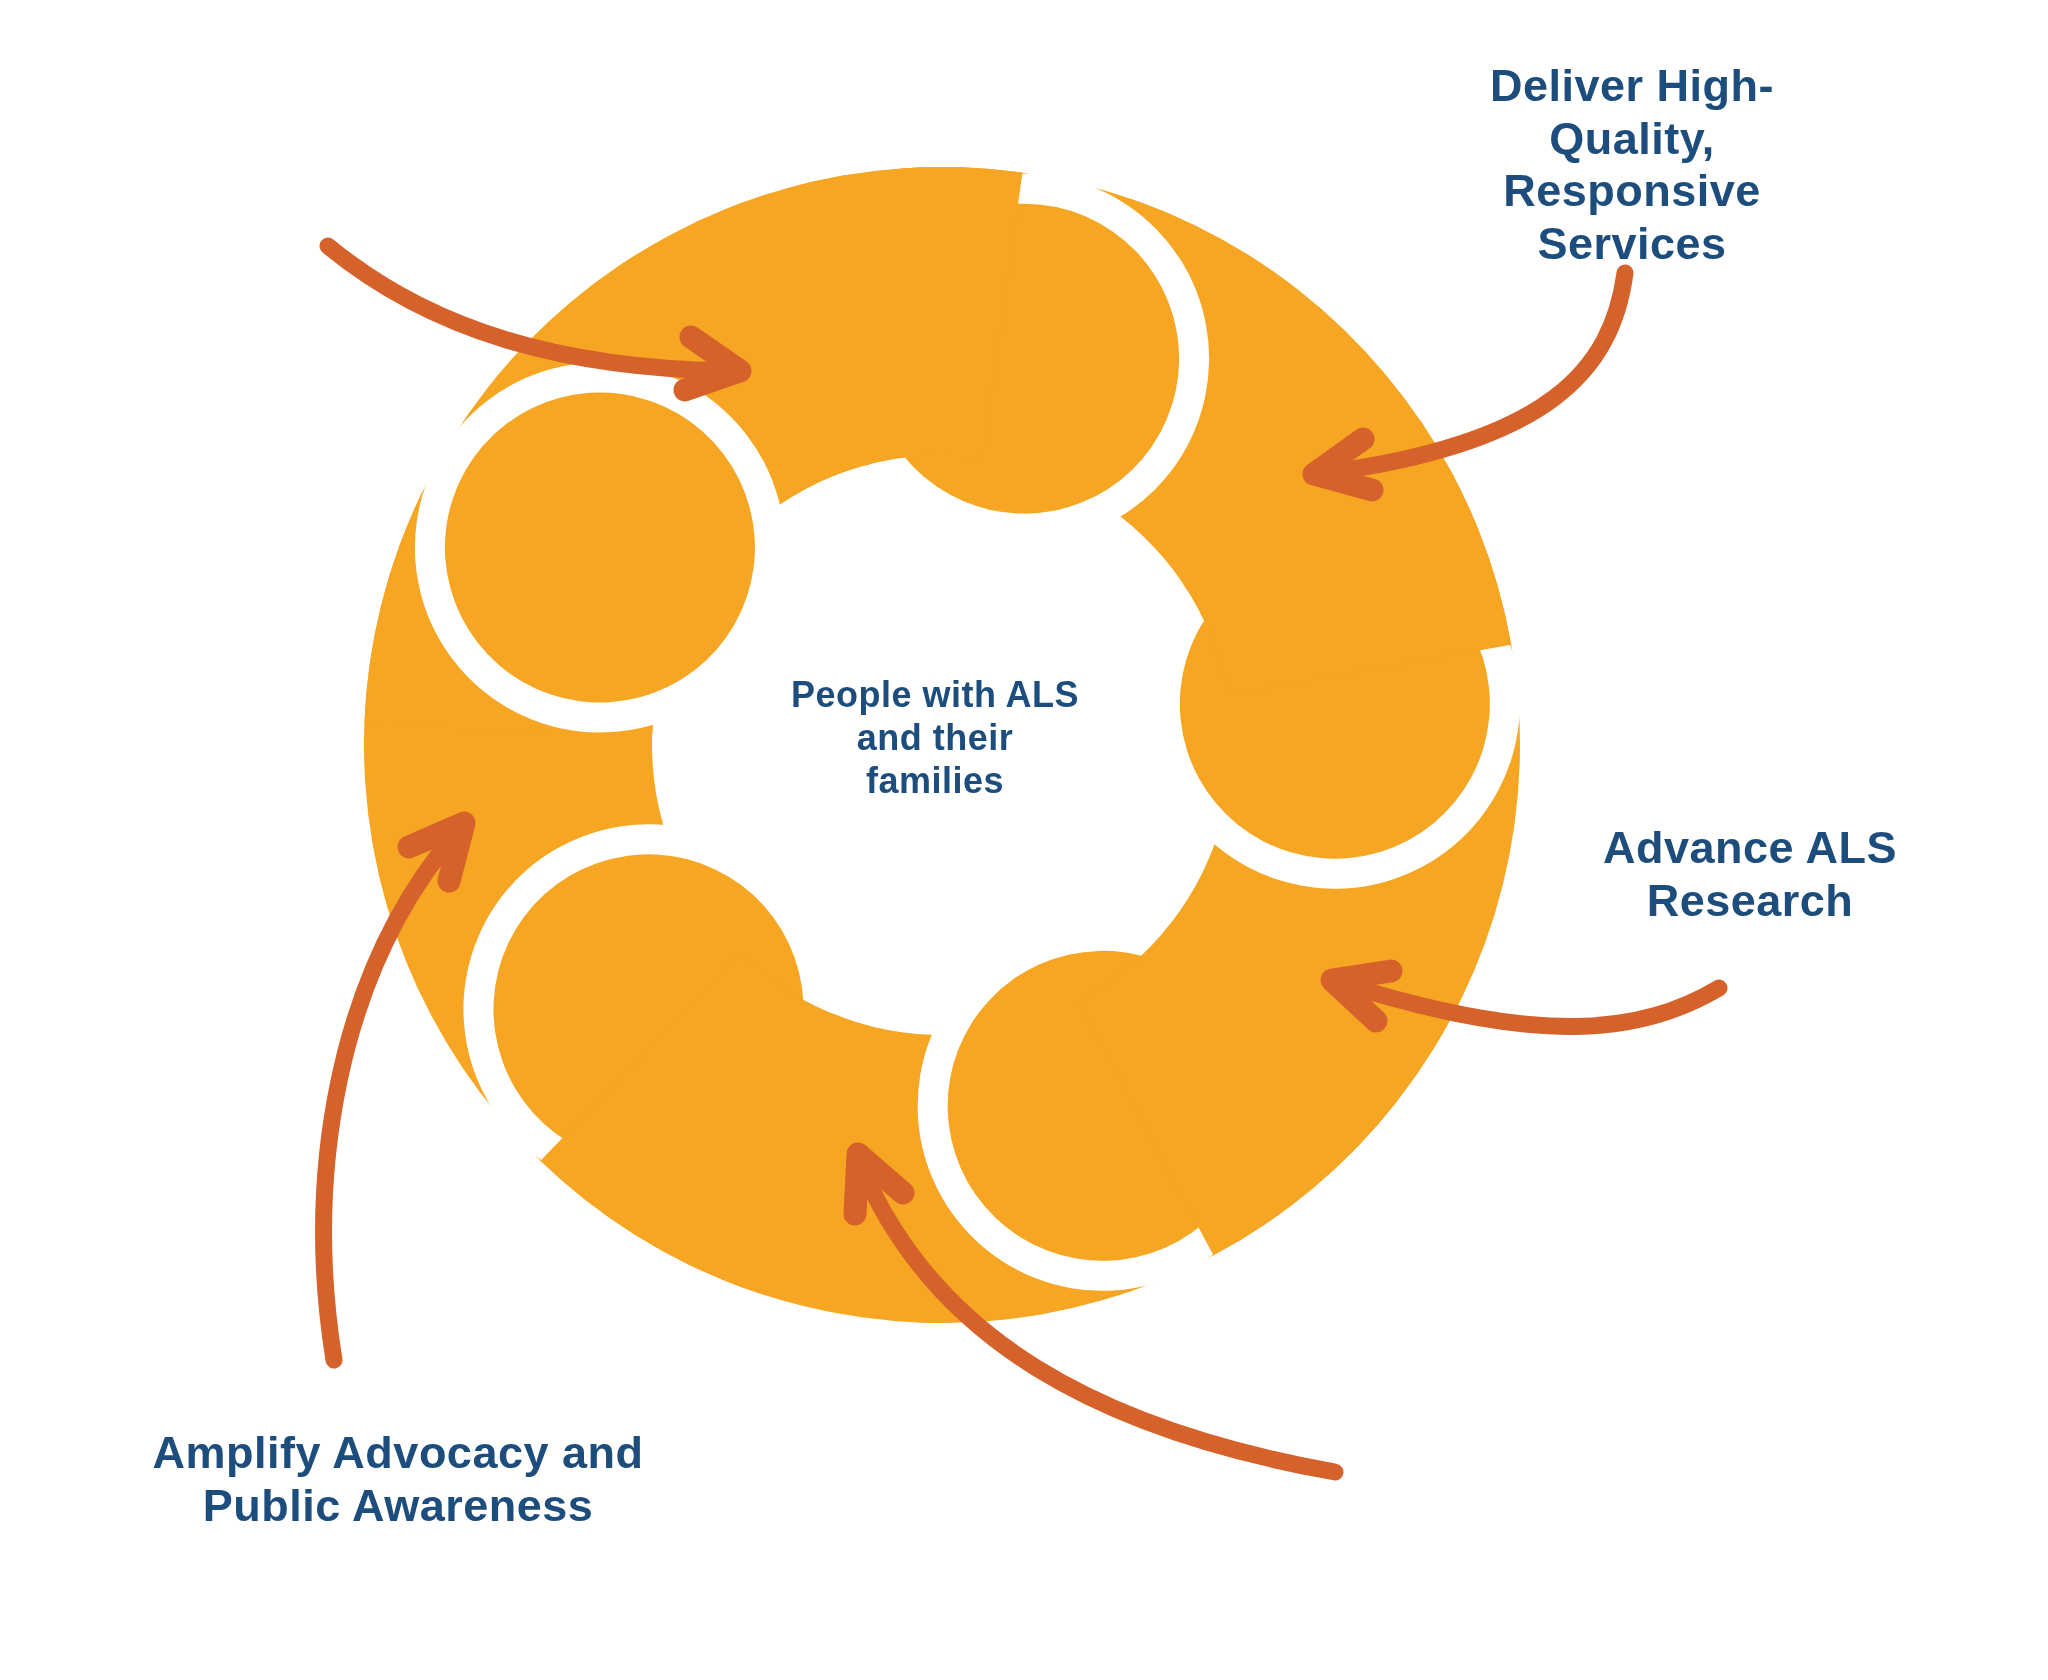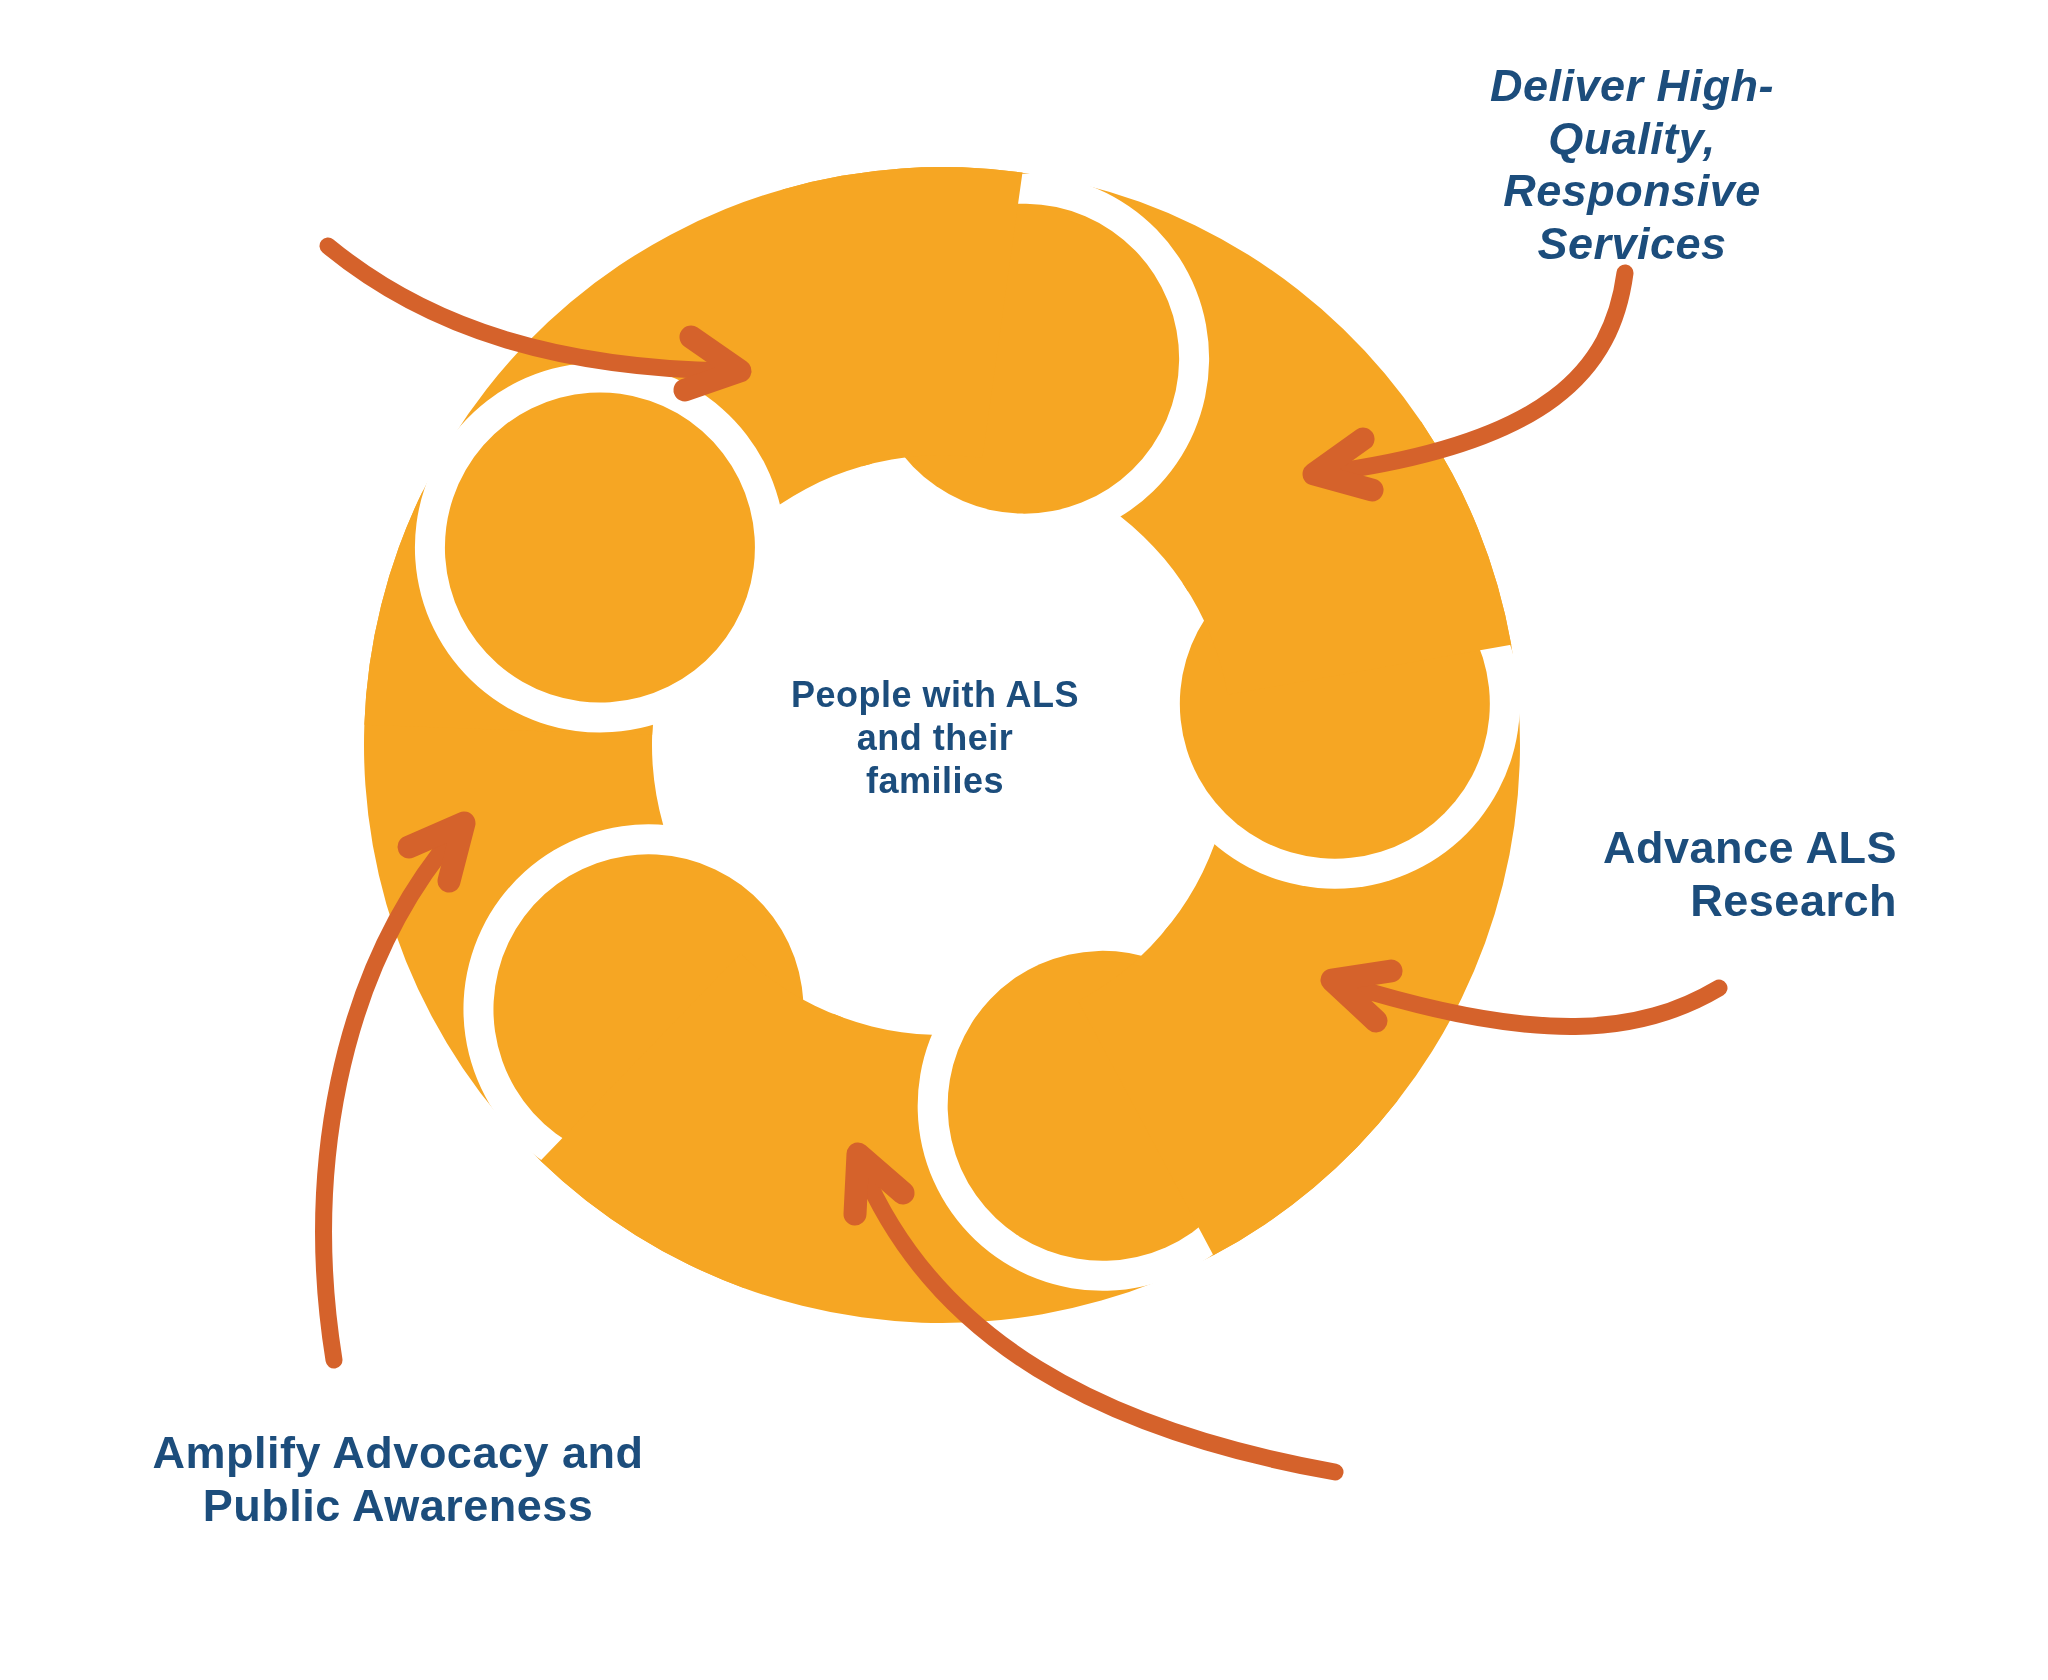--- a/index.html
+++ b/index.html
@@ -31,22 +31,22 @@
     white-space: pre-line;
     font-size: 45px;
     line-height: 1.17;
     letter-spacing: 0.5px;
   }
   .label.center {
     font-size: 36px;
     line-height: 1.2;
   }
   #label-top-left     { left: 330px;  top: 162px; }
-  #label-top-right    { left: 1632px; top: 165px; font-style: italic; }
-  #label-right        { left: 1750px; top: 875px; text-align: right; }
+  #label-top-right    { left: 1632px; top: 165px; }
+  #label-right        { left: 1750px; top: 875px; }
   #label-bottom-right { left: 1527px; top: 1477px; }
   #label-bottom-left  { left: 398px;  top: 1480px; }
   #label-center       { left: 935px;  top: 738px; }
 </style>
 </head>
 <body>
 
 <div class="stage">
 
   <svg width="2048" height="1680" viewBox="0 0 2048 1680">

